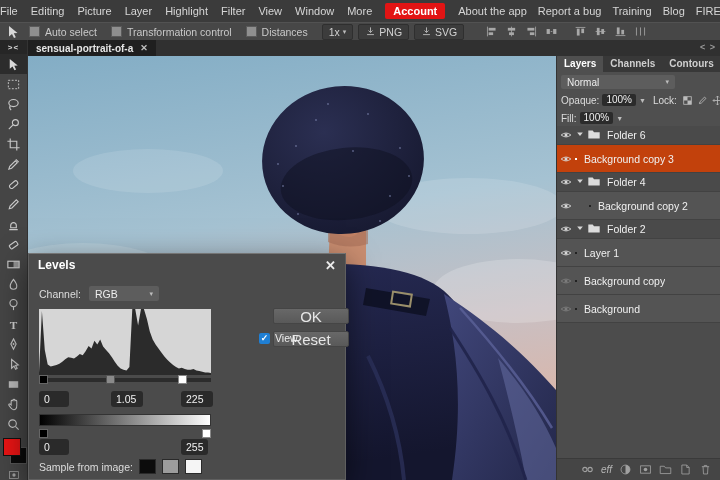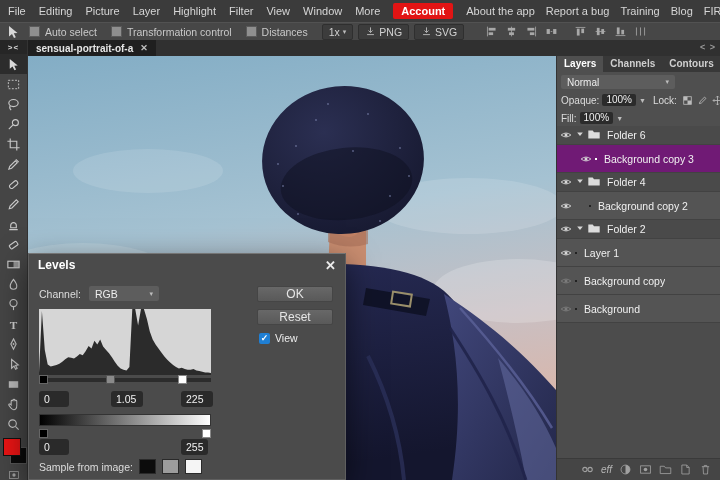--- a/index.html
+++ b/index.html
@@ -3,21 +3,21 @@
 <meta charset="utf-8">
 <style>
   html,body{margin:0;padding:0;background:#222;}
   #app{position:relative;width:720px;height:480px;background:#3b3b3b;overflow:hidden;
        font-family:"Liberation Sans",sans-serif;-webkit-font-smoothing:antialiased;}
   .icon{display:inline-flex;align-items:center;justify-content:center;}
   .icon svg{display:block;}
 
   
   .menubar{position:absolute;top:0;left:0;width:720px;height:22px;background:#3b3b3b;
-           display:flex;align-items:center;padding-left:8px;box-sizing:border-box;font-size:11px;color:#d6d6d6;}
+           display:flex;align-items:center;box-sizing:border-box;font-size:11px;color:#d6d6d6;}
   .menu-item{margin-right:13px;white-space:nowrap;cursor:default;}
   .account-pill{background:#e21414;color:#fff;font-weight:bold;border-radius:2px;padding:2px 8px;margin-right:9px;white-space:nowrap;}
   .menu-search{width:14px;height:14px;margin-right:4px;}
   .menu-right{margin-left:auto;display:flex;align-items:center;gap:11px;padding-right:6px;}
   .menu-right .menu-item{margin-right:0;}
 
   
   .optionsbar{position:absolute;top:22px;left:0;width:720px;height:18px;background:#474747;border-top:1px solid #525252;
               box-sizing:border-box;display:flex;align-items:center;font-size:10.5px;color:#c9c9c9;padding-left:5px;}
   .curtool{width:16px;height:16px;margin-right:8px;}
@@ -63,21 +63,21 @@
   .selbox{width:102px;height:14px;background:#5d5d5d;border-radius:2px;font-size:10px;color:#eee;
           display:flex;align-items:center;justify-content:space-between;padding:0 6px;}
   .oprow{display:flex;align-items:center;gap:3px;font-size:10px;color:#ddd;padding:2px 0 2px 4px;height:14px;}
   .valbox{background:#2b2b2b;border-radius:2px;color:#f0f0f0;padding:0 4px;height:12px;line-height:12px;}
   .lockicons{display:flex;gap:4px;margin-left:2px;}
   .lockicons .icon{width:11px;height:11px;opacity:.9;}
   .layerlist{position:absolute;top:70px;left:0;width:163px;bottom:22px;background:#4c4c4c;overflow:hidden;}
   .lrow{position:relative;display:flex;align-items:center;border-bottom:1px solid #424242;box-sizing:border-box;font-size:10.5px;color:#f0f0f0;}
   .lrow.folder{height:19px;background:#4a4a4a;}
   .lrow.image,.lrow.empty{height:28px;background:#545454;}
-  .lrow.selected{background:#701a75;padding-left:20px;}
+  .lrow.selected{background:#c2410c;}
   .eyecell{width:18px;display:flex;justify-content:center;flex:none;}
   .eyecell .icon{width:12px;height:12px;}
   .eyecell .off{opacity:.3;}
   .caretcell .icon{width:10px;height:10px;margin-right:2px;}
   .fcell .icon{width:14px;height:14px;margin-right:6px;}
   .thumbwrap{flex:none;margin-right:7px;border:1px solid #222;}
   .thumbwrap.selthumb{border:1px dashed #fff;}
   .thumb{width:22px;height:22px;position:relative;
          background:linear-gradient(180deg,#9fb4cf 0%,#c9a3a8 55%,#e08a5e 75%,#703f58 100%);}
   .thumb svg{position:absolute;inset:0;}
@@ -94,23 +94,23 @@
   
   .dialog{position:absolute;left:28px;top:253px;width:318px;height:227px;background:#4b4b4b;
           border:1px solid #5f5f5f;border-top-color:#757575;box-sizing:border-box;
           box-shadow:0 10px 30px rgba(0,0,0,.55);z-index:10;}
   .dtitlebar{height:22px;display:flex;align-items:center;padding:0 9px;}
   .dtitle{font-size:12px;font-weight:bold;color:#fff;}
   .dclose{margin-left:auto;color:#ececec;font-size:13px;font-weight:bold;line-height:13px;}
   .dlabel{position:absolute;font-size:10.5px;color:#ddd;}
   .dselect{position:absolute;left:60px;top:32px;width:70px;height:15px;background:#5d5d5d;border-radius:2px;
            font-size:10.5px;color:#eee;display:flex;align-items:center;justify-content:space-between;padding:4px 6px;box-sizing:border-box;}
-  .dbtn{position:absolute;left:228px;width:76px;height:16px;background:linear-gradient(#686868,#595959);
-        border:1px solid #454545;border-radius:2px;color:#e6e6e6;font-size:12px;
-        display:flex;align-items:center;justify-content:center;box-sizing:border-box;}
+  .dbtn{position:absolute;left:244px;width:76px;height:16px;background:linear-gradient(#686868,#595959);
+        border:1px solid #454545;border-radius:2px;color:#e6e6e6;font-size:15px;
+        display:flex;align-items:center;justify-content:center;box-sizing:border-box;margin-top:22px;}
   .viewrow{position:absolute;left:230px;top:78px;display:flex;align-items:center;gap:5px;font-size:10.5px;color:#eee;}
   .bluecb{width:11px;height:11px;background:#1f7fd4;border-radius:2px;color:#fff;font-size:9px;font-weight:bold;
           display:flex;align-items:center;justify-content:center;line-height:11px;}
   .hist{position:absolute;left:10px;top:55px;width:172px;height:66px;background:#d6d6d6;}
   .slidetrack{position:absolute;left:10px;top:124px;width:172px;height:4px;background:#2c2c2c;}
   .handle{position:absolute;width:9px;height:9px;top:121px;box-sizing:border-box;}
   .h-black{background:#000;border:1px solid #666;}
   .h-gray{background:#8a8a8a;border:1px solid #555;}
   .h-white{background:#fff;border:1px solid #888;}
   .numbox{position:absolute;height:16px;background:#2a2a2a;border-radius:3px;color:#f0f0f0;font-size:10.5px;

